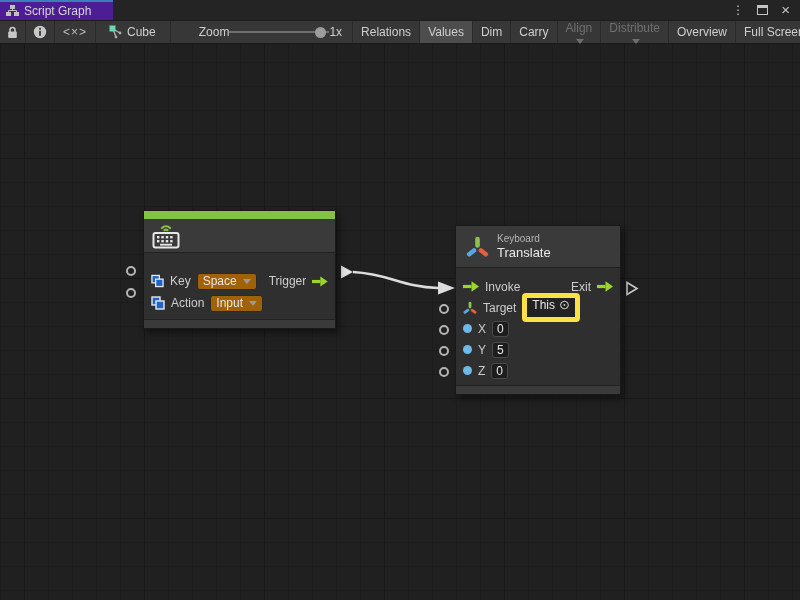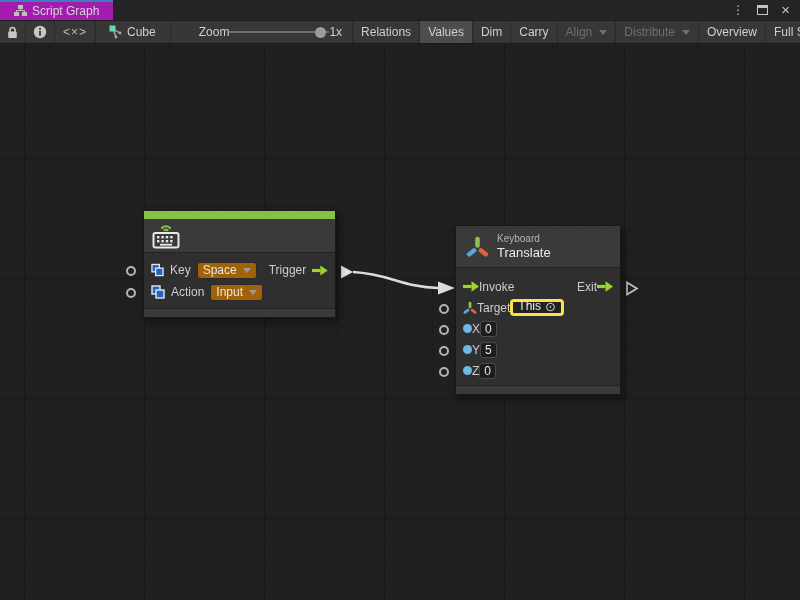--- a/index.html
+++ b/index.html
@@ -3,37 +3,37 @@
 <meta charset="utf-8">
 <style>
   * { margin:0; padding:0; box-sizing:border-box; }
   html,body { width:800px; height:600px; overflow:hidden; background:#202020;
               font-family:"Liberation Sans","DejaVu Sans",sans-serif; }
   .window { position:relative; width:800px; height:600px; background:#202020; }
 
   
   .tabstrip { position:absolute; top:0; left:0; right:0; height:20px; background:#242424;
               display:flex; align-items:stretch; }
-  .tab { width:113px; background:#a21caf; border-top:2px solid #3d7dbb;
-         display:flex; align-items:center; gap:5px; padding-left:14px; color:#d6d6d6; font-size:12px; }
+  .tab { width:113px; background:#4c1d95; border-top:2px solid #3d7dbb;
+         display:flex; align-items:center; gap:5px; padding-left:6px; color:#d6d6d6; font-size:12px; }
   .tabstrip-spacer { flex:1; }
   .win-controls { display:flex; align-items:center; gap:13px; padding-right:10px; color:#c4c4c4; }
   .menu-glyph { font-size:12px; letter-spacing:0; }
   .max-box { width:11px; height:10px; border:1px solid #c4c4c4; border-top:3px solid #c4c4c4; display:inline-block; }
   .close-glyph { font-size:15px; line-height:10px; }
 
   
   .toolbar { position:absolute; top:20px; left:0; right:0; height:24px; background:#373737;
              border-top:1px solid #1d1d1d; border-bottom:1px solid #1a1a1a;
              display:flex; align-items:stretch; font-size:12px; color:#cfcfcf; }
   .tbtn { display:flex; align-items:center; justify-content:center; gap:4px; padding:0 8px;
           border-right:1px solid #2a2a2a; white-space:nowrap; }
   .tbtn.icon-only { padding:0 7px; }
   .tbtn.active { background:#4d4d4d; }
-  .tbtn.disabled { color:#6f6f6f; }
+  .tbtn.disabled { color:#6f6f6f;flex-direction:column; }
   .caret-down { width:0; height:0; border-left:4px solid transparent; border-right:4px solid transparent;
                 border-top:5px solid #9a9a9a; display:inline-block; margin-left:3px; }
   .tbtn.disabled .caret-down { border-top-color:#6f6f6f; }
   .zoom-area { display:flex; align-items:center; padding:0 10px; border-right:1px solid #2a2a2a; }
   .slider { position:relative; width:100px; height:12px; }
   .slider-track { position:absolute; left:0; right:0; top:5px; height:2px; background:#6e6e6e; }
   .slider-handle { position:absolute; top:1px; left:86px; width:11px; height:11px; border-radius:50%; background:#9c9c9c; }
   .code-glyph { font-size:12px; color:#bdbdbd; letter-spacing:1px; }
 
   
@@ -49,35 +49,35 @@
 
   
   .node { position:absolute; background:#2f2f2f; border:1px solid #191919;
           box-shadow:3px 4px 7px rgba(0,0,0,.45); color:#d6d6d6; }
   .accent-bar { height:8px; background:#84c341; }
   .n-header { background:#3a3a3a; display:flex; align-items:center; gap:8px; padding:3px 8px; }
   .n-title { font-size:12px; color:#e6e6e6; line-height:15px; }
   .n-sub { font-size:10px; color:#b0b0b0; line-height:12px; }
   .n-kind { font-size:10px; color:#b4b4b4; line-height:13px; }
   .n-title-lg { font-size:13px; color:#eaeaea; line-height:16px; }
-  .n-body { border-top:1px solid #222; padding:6px 0 5px 0; }
+  .n-body { border-top:1px solid #222; padding:17px 0 5px 0; }
   .n-footer { height:9px; background:#3a3a3a; border-top:1px solid #222; }
   .prow { height:22px; display:flex; align-items:center; gap:6px; padding:0 7px; }
-  .prow2 { height:21px; display:flex; align-items:center; padding:0 7px; }
+  .prow2 { height:21px; display:flex; align-items:center; gap:6px; padding:0 7px; }
   .plabel { font-size:12px; color:#cdcdcd; }
   .spacer { flex:1; }
   .dropdown { background:#a16207; border:1px solid #2a2a2a; border-radius:3px; height:17px;
               display:flex; align-items:center; gap:6px; padding:0 5px; font-size:12px; color:#e6e6e6; }
   .dd-caret { width:0; height:0; border-left:4px solid transparent; border-right:4px solid transparent;
               border-top:5px solid #9a9a9a; }
   .value-field { min-width:16px; height:16px; background:#1d1d1d; border:1px solid #4a4a4a; border-radius:3px;
                  display:flex; align-items:center; justify-content:center; padding:0 4px;
                  font-size:12px; color:#e8e8e8; }
-  .this-btn { height:17px; background:#222; border:3px solid #fde047; border-radius:4px;
-              display:flex; align-items:flex-end; gap:4px; padding:0 5px; font-size:12px; color:#e8e8e8; }
+  .this-btn { height:29px; background:#222; border:5px solid #fde047; border-radius:4px;
+              display:flex; align-items:flex-start; gap:4px; padding:0 5px; font-size:12px; color:#e8e8e8; }
   .picker-glyph { font-size:13px; color:#cfcfcf; line-height:13px; }
   .dot { width:9px; height:9px; border-radius:50%; background:#6db9e8; flex:none; }
   .port-circle { position:absolute; width:10px; height:10px; border:2px solid #b5b5b5; border-radius:50%; }
 </style>
 </head>
 <body>
 
 <div class="window">
 
   <div class="tabstrip">

